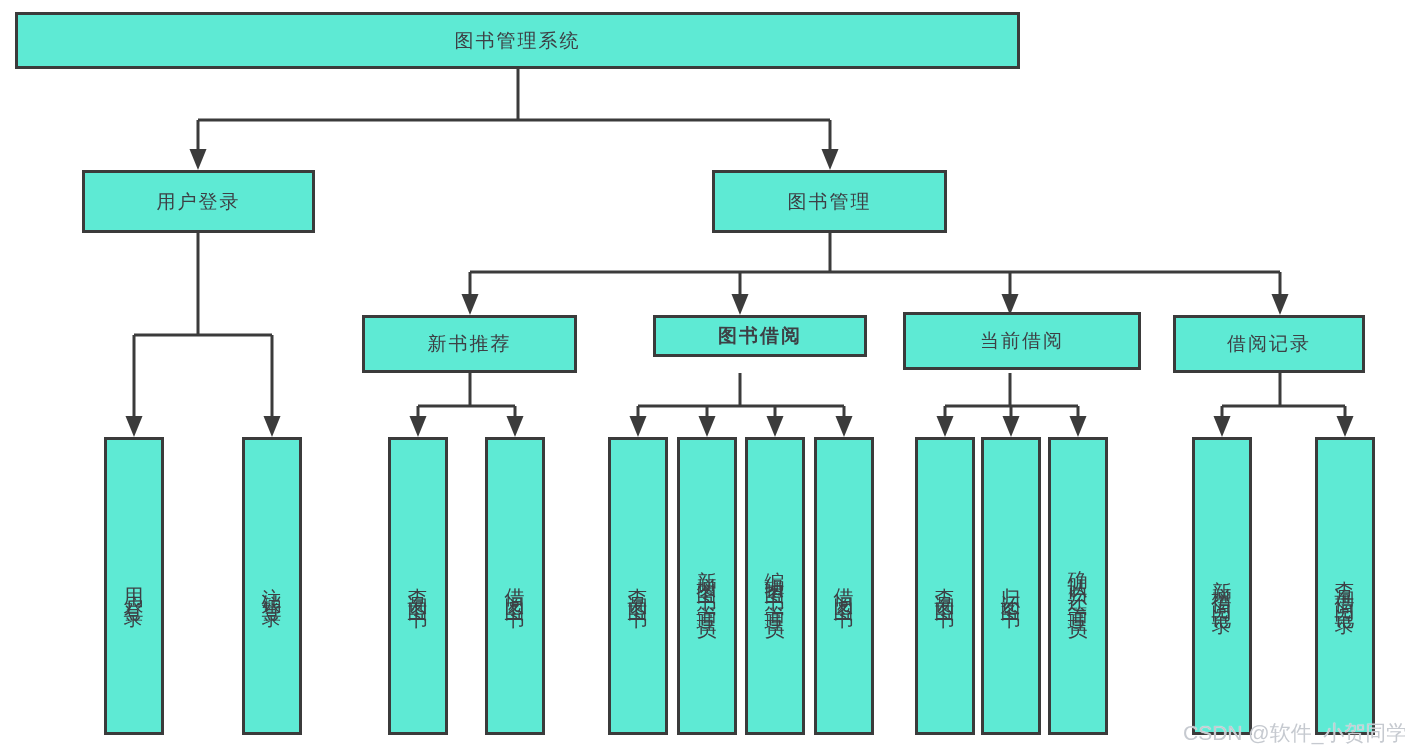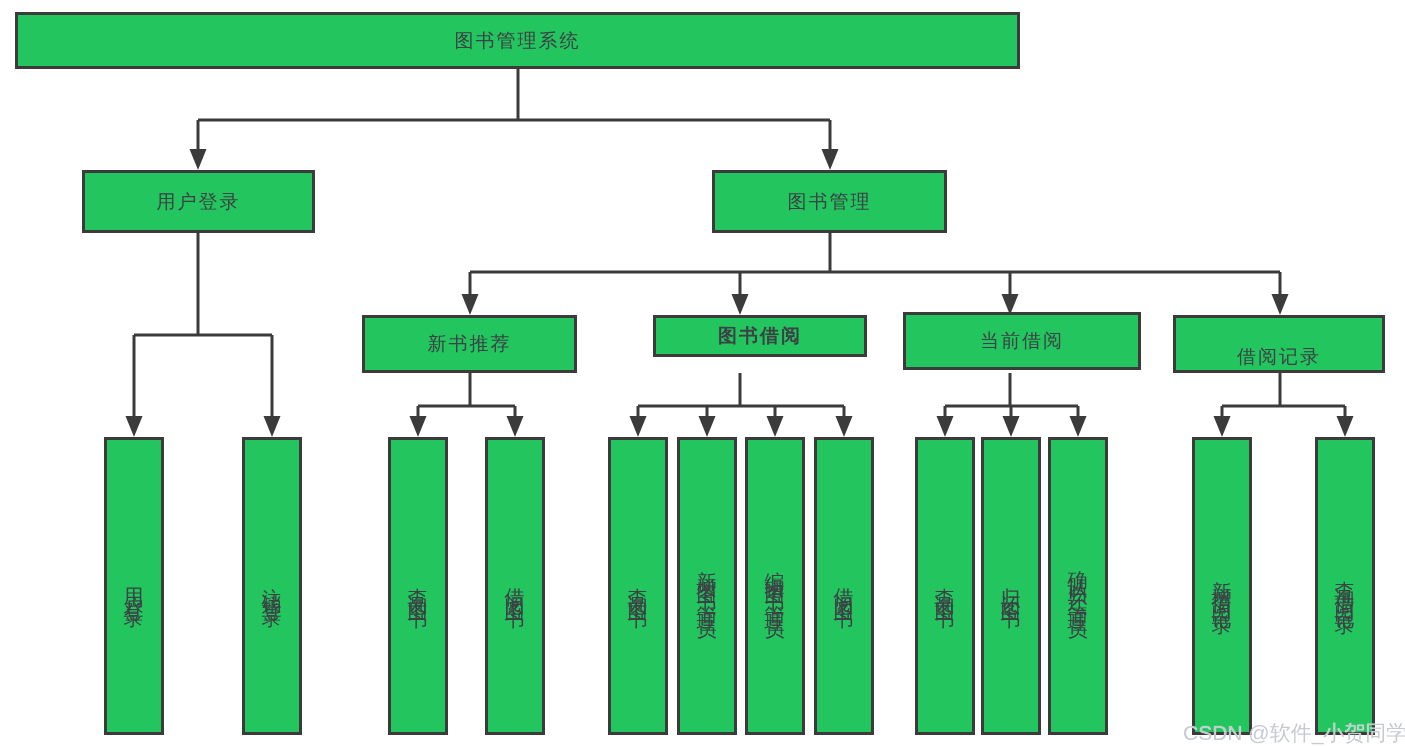--- a/index.html
+++ b/index.html
@@ -18,21 +18,21 @@
   #connectors {
     position: absolute;
     left: 0; top: 0;
     width: 1405px; height: 747px;
     z-index: 1;
     pointer-events: none;
   }
   .node {
     position: absolute;
     box-sizing: border-box;
-    background: #22c55e;
+    background: #5eead4;
     border: 3px solid #3b3b3b;
     color: #3d4045;
     display: flex;
     align-items: center;
     justify-content: center;
     z-index: 2;
   }
   .hnode {
     font-size: 19px;
     letter-spacing: 2px;
@@ -149,21 +149,21 @@
 
   <div class="node hnode" style="left:712px; top:170px; width:235px; height:63px;">
     <span>图书管理</span>
   </div>
   <div class="node hnode" style="left:653px; top:315px; width:214px; height:42px;font-weight:bold;">
     <span>图书借阅</span>
   </div>
   <div class="node hnode" style="left:903px; top:312px; width:238px; height:58px;">
     <span>当前借阅</span>
   </div>
-  <div class="node hnode" style="left:1173px; top:315px; width:212px; height:58px;align-items:flex-end;">
+  <div class="node hnode" style="left:1173px; top:315px; width:192px; height:58px;">
     <span>借阅记录</span>
   </div>
 
   <div class="node leaf" style="left:104px;">
     <span class="vtext">用户登录</span>
   </div>
   <div class="node leaf" style="left:242px;">
     <span class="vtext">注销登录</span>
   </div>
 

